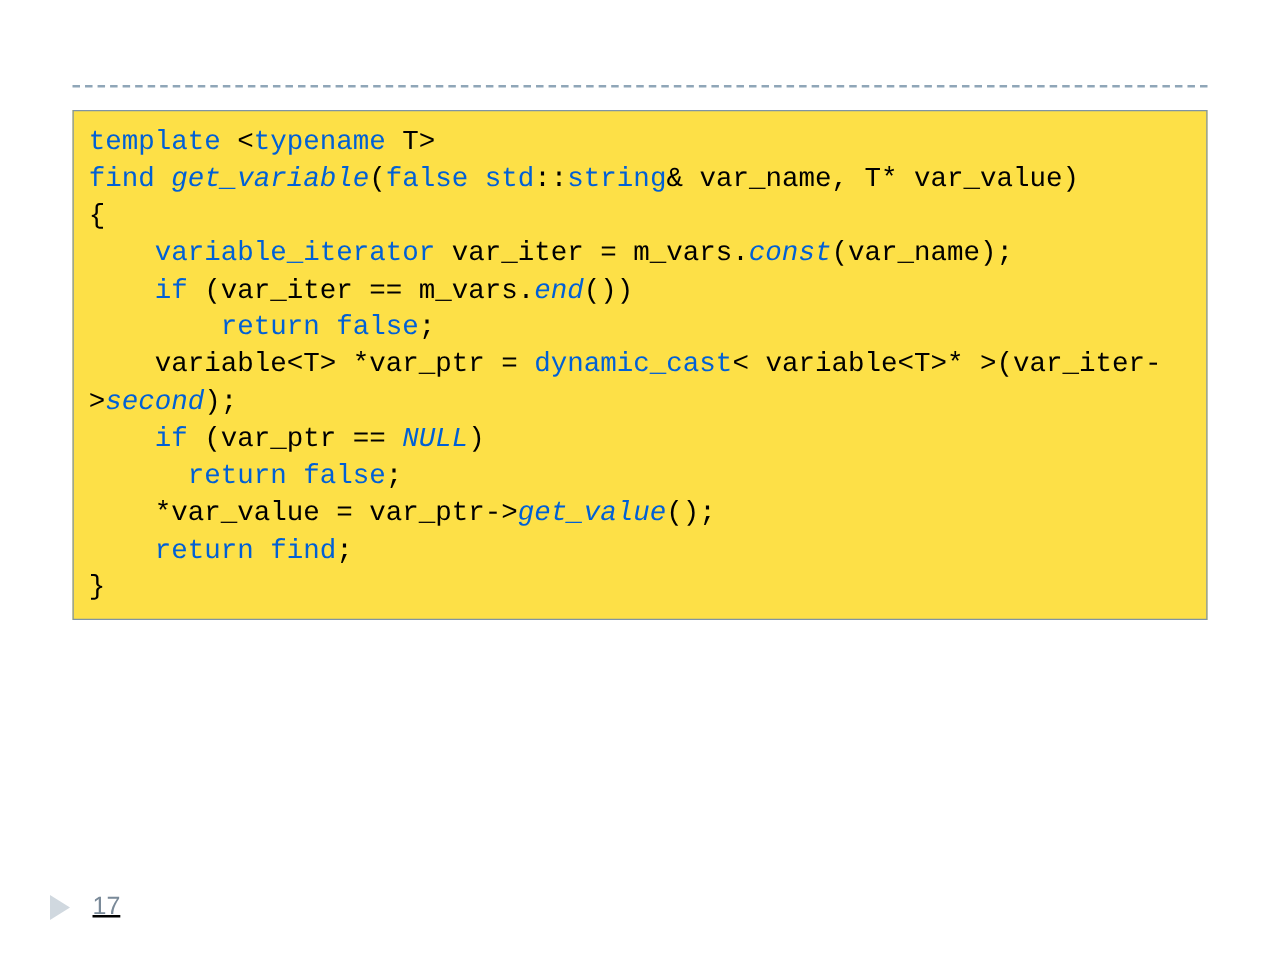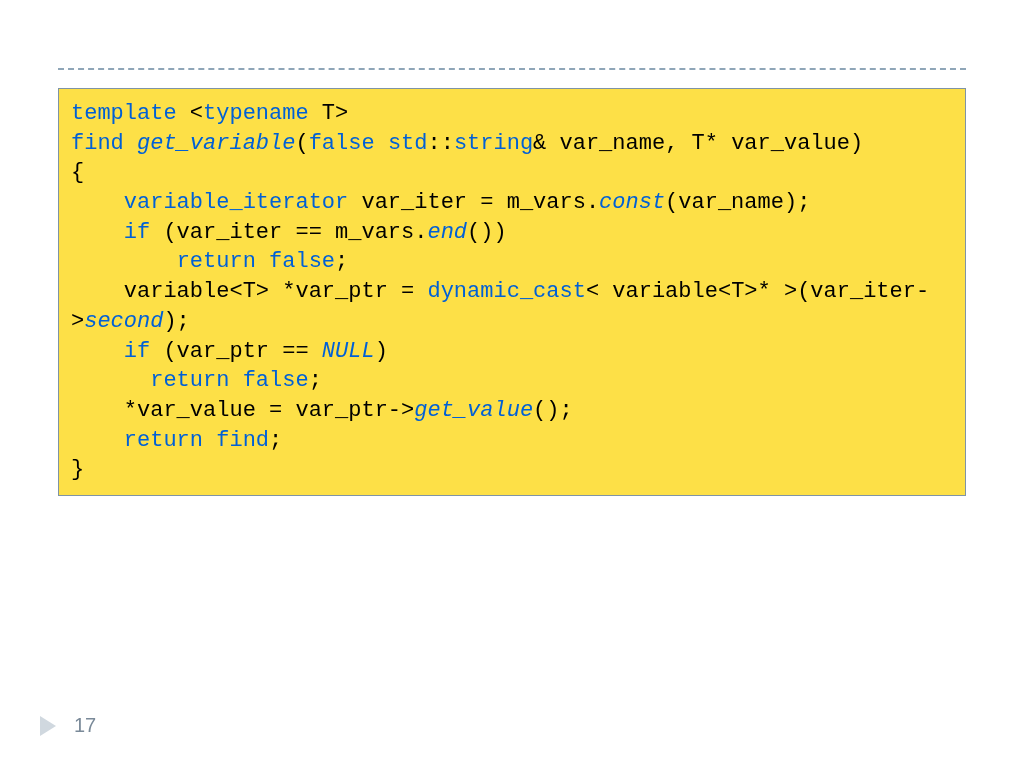--- a/index.html
+++ b/index.html
@@ -6,21 +6,21 @@
   html, body { width: 1024px; height: 767px; background: #ffffff; font-family: "Segoe UI", "Helvetica Neue", Arial, sans-serif; }
   .slide { position: relative; width: 1024px; height: 767px; padding: 60px 30px 30px 30px; }
   .title { color: #5f5f5f; font-size: 34px; font-weight: 400; margin: 25px 0 10px 28px; letter-spacing: 0.2px; }
   .divider { border-bottom: 2px dashed #8fa6b8; margin: 8px 28px 18px 28px; }
   .code-box { border: 1px solid #7f94a5; margin: 0 28px; padding: 10px 12px; background: #fde047; }
   pre.code { font-family: Consolas, "Courier New", monospace; font-size: 22px; line-height: 1.35; white-space: pre-wrap; word-break: break-word; color: #000000; }
   .kw { color: #0060d6; }
   .typ { color: #0060d6; }
   .fn  { color: #0060d6; font-style: italic; }
   .ital { font-style: italic; color: #0060d6; }
-  .page-area { position: absolute; left: 40px; bottom: 30px; display: flex; align-items: center; gap: 18px; }
+  .page-area { position: absolute; left: 40px; bottom: 30px; display: flex; align-items: center; gap: 18px; text-decoration: underline; }
   .marker { width: 0; height: 0; border-top: 10px solid transparent; border-bottom: 10px solid transparent; border-left: 16px solid #d0d8df; }
   .pnum { color: #7a8a99; font-size: 20px; }
 </style>
 </head>
 <body>
 
 <div class="slide">
 
   <div class="divider"></div>
 

